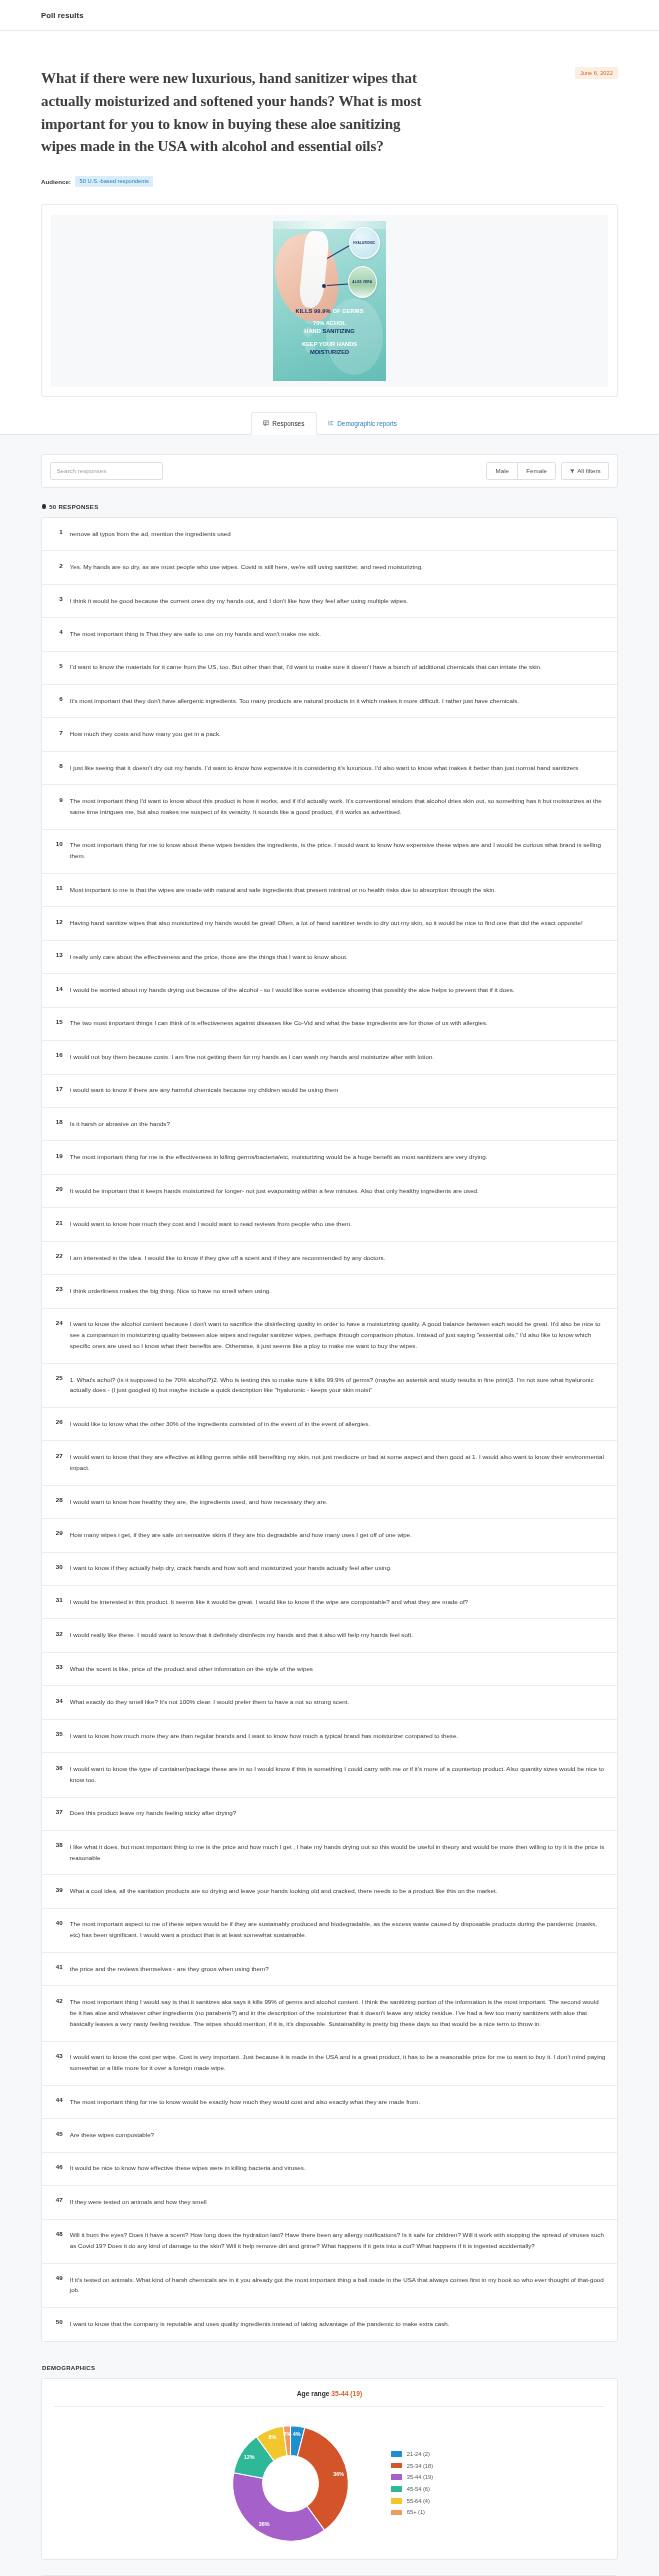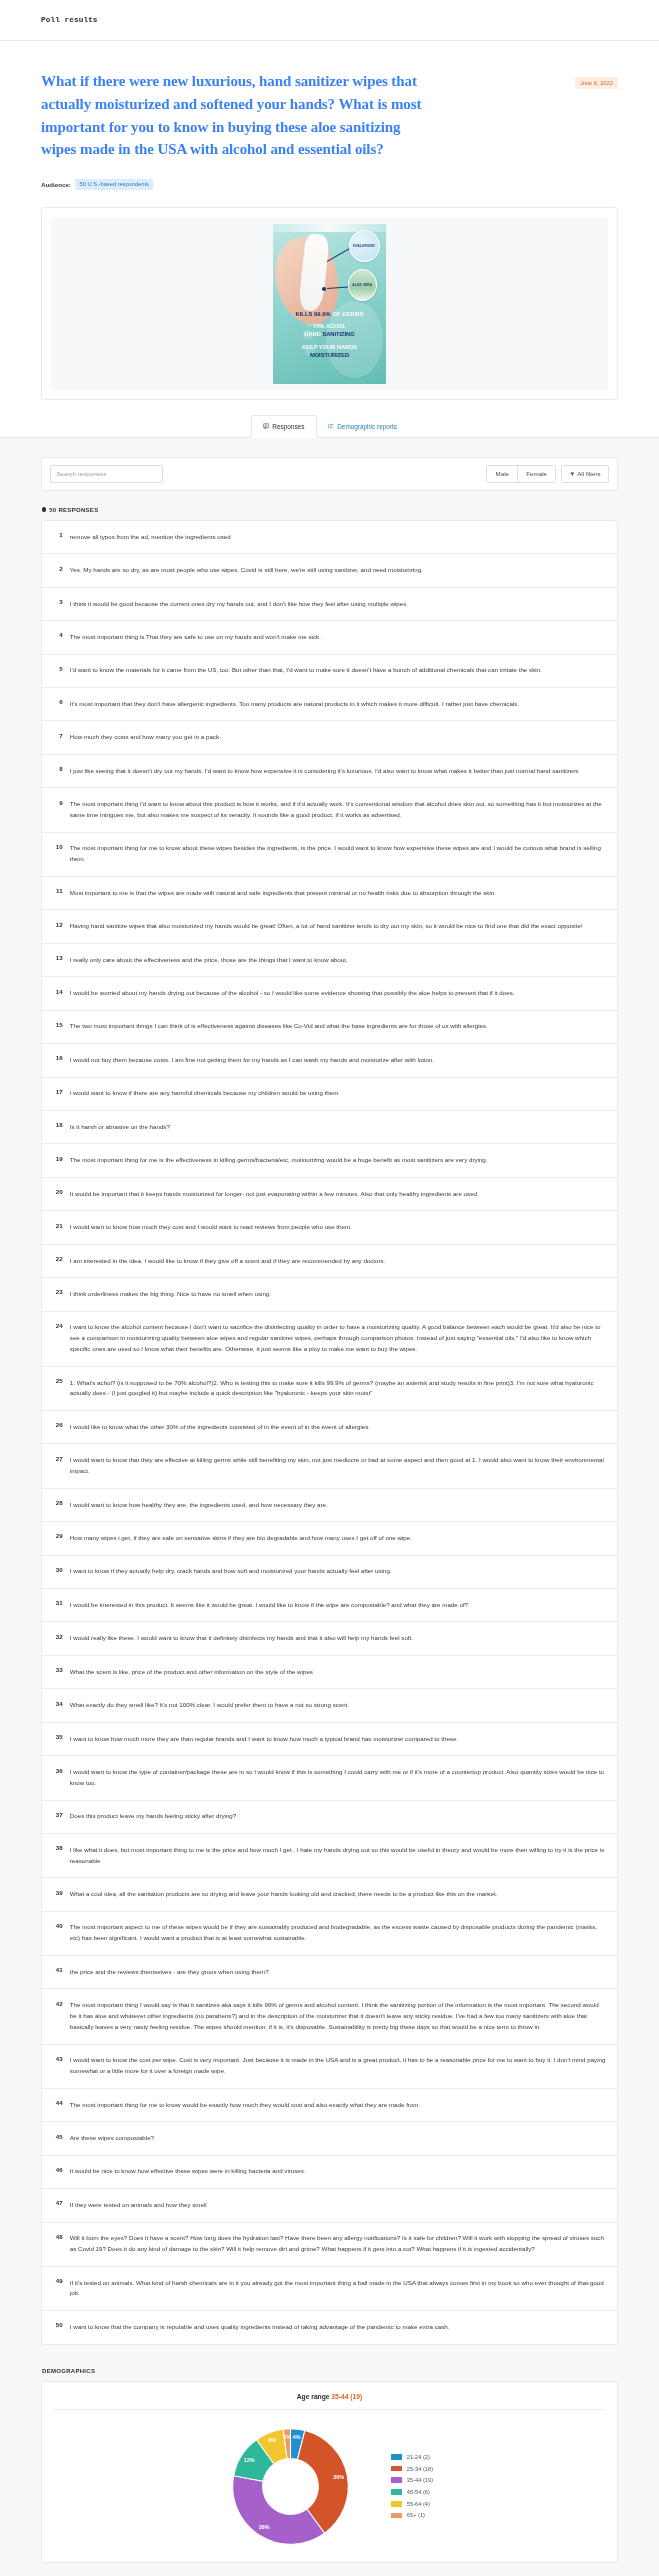--- a/index.html
+++ b/index.html
@@ -5,49 +5,49 @@
   * { box-sizing: border-box; margin: 0; padding: 0; }
   body {
     width: 659px;
     font-family: "Liberation Sans", sans-serif;
     background: #f7f8fa;
     color: #2c2f33;
     -webkit-font-smoothing: antialiased;
   }
   
   .topbar {
-    height: 41px;
+    height: 31px;
     background: #ffffff;
     border-bottom: 0.5px solid #e6e8eb;
     display: flex;
     align-items: center;
     padding: 0 0 0 41px;
-    font-family: Liberation Mono, monospace;
   }
   .topbar-title {
     font-size: 7.7px;
     font-weight: 700;
     color: #2c2f33;
     letter-spacing: 0.1px;
   }
   
   .hero {
     background: #ffffff;
     padding: 29px 41px 0 41px;
     position: relative;
   }
   .hero-inner { position: relative; display: flex; }
   .question {
     font-family: "Liberation Serif", serif;
     font-size: 15px;
     line-height: 1.52;
     font-weight: 700;
-    color: #3b82f6;
+    color: #404040;
     max-width: 392px;
     letter-spacing: -0.1px;
+    margin-top: 7px;
   }
   .date-badge {
     position: absolute;
     right: 0;
     top: 7.2px;
     background: #fdeee4;
     color: #d4662a;
     font-size: 5.7px;
     padding: 3.1px 5.2px;
     border-radius: 1.5px;

